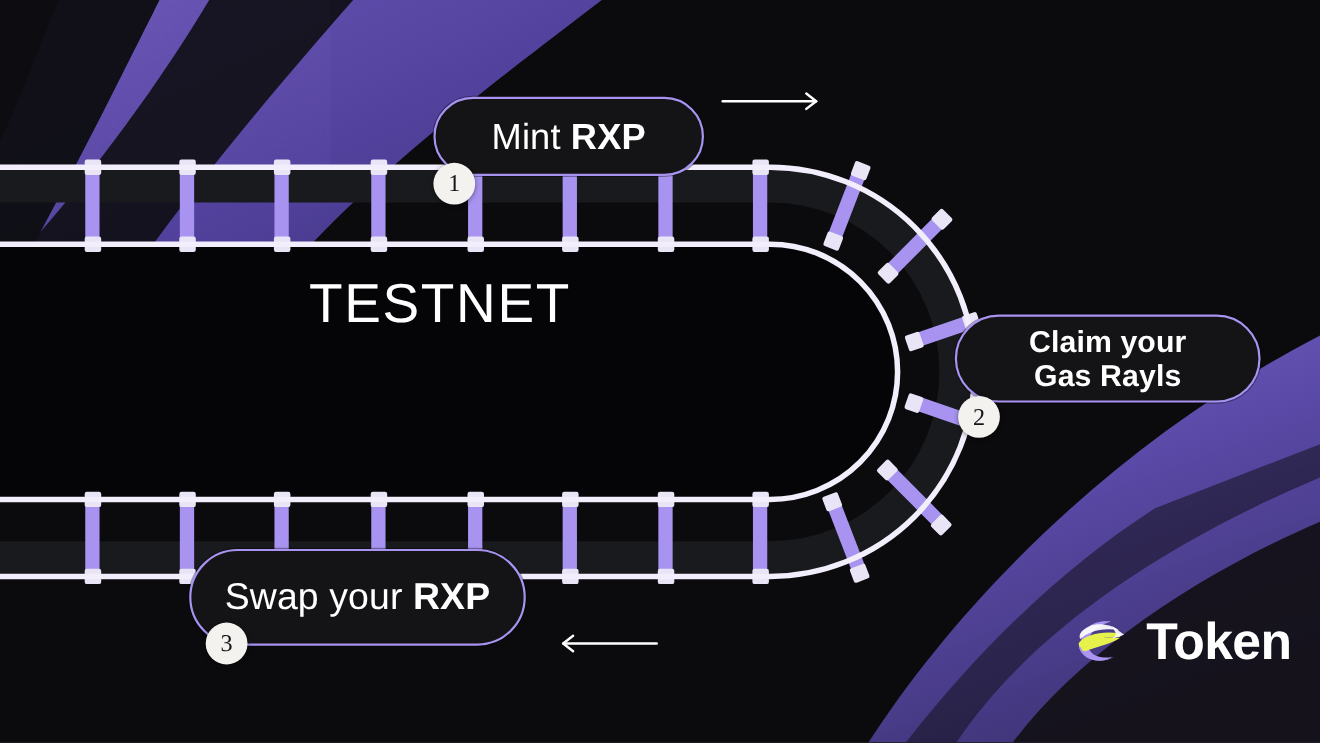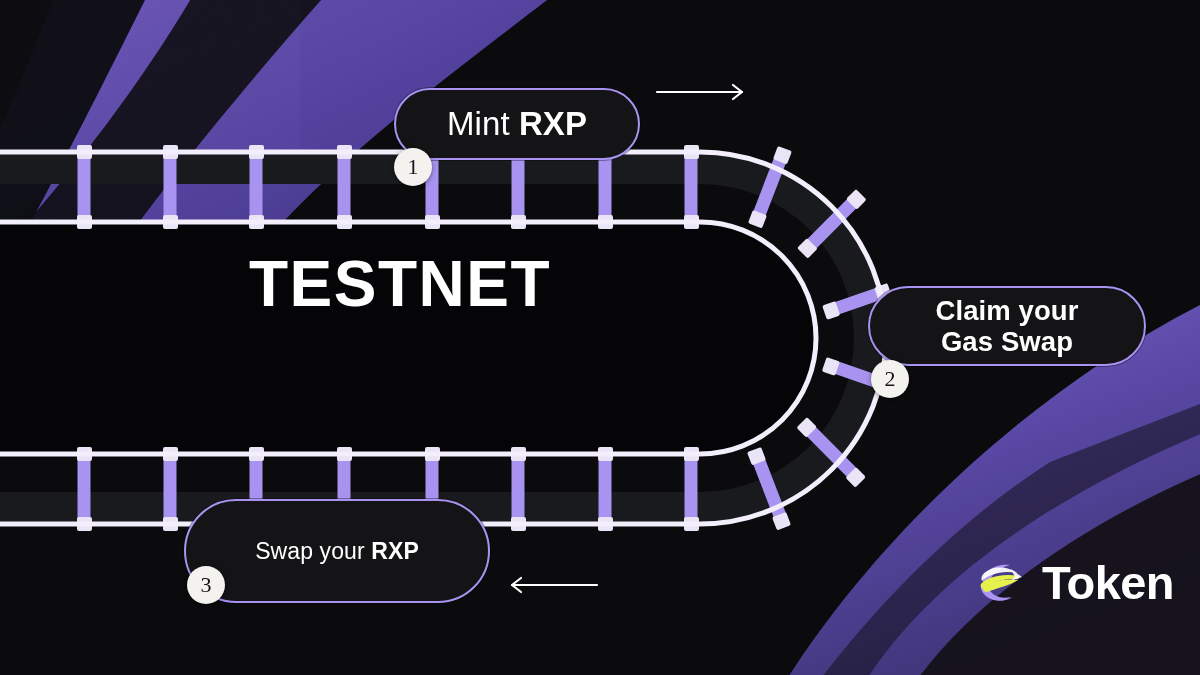--- a/index.html
+++ b/index.html
@@ -30,41 +30,41 @@
     letter-spacing:.1px;
     z-index:40;
     box-shadow:0 0 0 1px rgba(0,0,0,.35);
   }
   .bubble .ln { display:block; white-space:nowrap; }
   .bubble .b { font-weight:700; }
   .bubble .r { font-weight:400; }
 
   #bubble1 { left:394px; top:88px; width:246px; height:72px; font-size:33px;text-align:center; }
   #bubble2 { left:868px; top:286px; width:278px; height:80px; font-size:27.5px; font-weight:700; }
-  #bubble3 { left:184px; top:499px; width:306px; height:104px; font-size:23px; }
+  #bubble3 { left:172px; top:499px; width:306px; height:88px; font-size:34px; }
 
   
   .badge {
     position:absolute; z-index:60;
     width:38px; height:38px; border-radius:50%;
     background:#f4f2ef; color:#15141a;
     display:flex; align-items:center; justify-content:center;
     font-size:22px; font-weight:400;
     font-family:"Liberation Serif", serif;
     box-shadow:0 1px 5px rgba(0,0,0,.45);
   }
   #badge1 { left:394px; top:148px; }
   #badge2 { left:871px; top:360px; }
   #badge3 { left:187px; top:566px; }
 
   
   #headline {
     position:absolute; left:0; top:250px; width:800px;
     z-index:35; text-align:center; color:#fff;
-    font-size:64px; font-weight:700; line-height:1.07;
+    font-size:50px; font-weight:400; line-height:1.07;
     letter-spacing:1.5px;
   }
   #headline .hl { display:block; white-space:nowrap; }
   #headline .live { color:#e6f24b; }
 
   
   #logo {
     position:absolute; left:975px; top:556px;
     z-index:70; display:flex; align-items:center; gap:11px;
   }
@@ -237,21 +237,21 @@
 
   <div class="bubble" id="bubble1">
     <span class="ln">
       <span class="r">Mint </span><span class="b">RXP</span>
     </span>
   </div>
   <div class="badge" id="badge1">1</div>
 
   <div class="bubble" id="bubble2">
     <span class="ln">Claim your</span>
-    <span class="ln">Gas Swap</span>
+    <span class="ln">Gas Rayls</span>
   </div>
   <div class="badge" id="badge2">2</div>
 
   <div class="bubble" id="bubble3">
     <span class="ln">
       <span class="r">Swap your </span><span class="b">RXP</span>
     </span>
   </div>
   <div class="badge" id="badge3">3</div>
 

